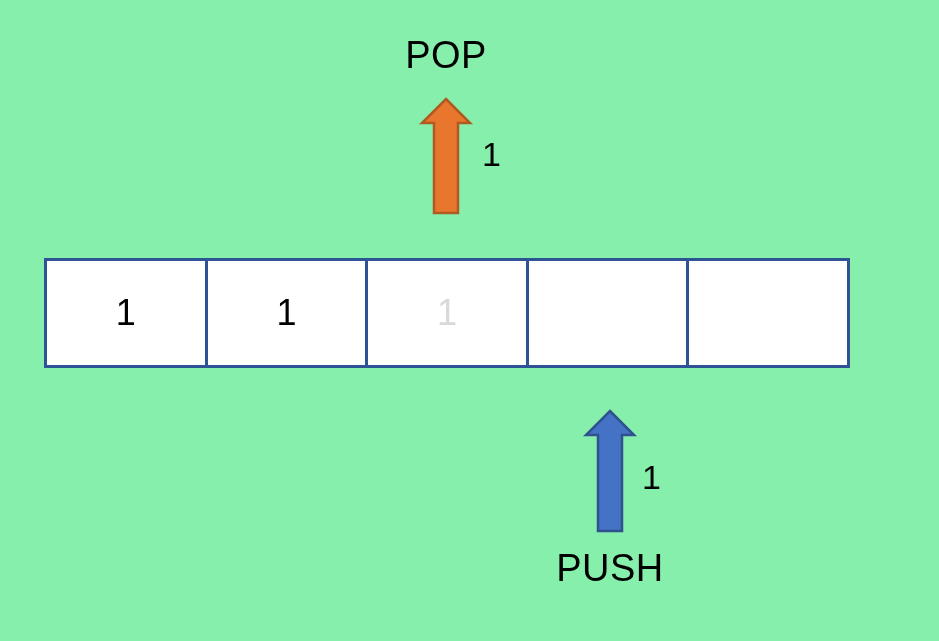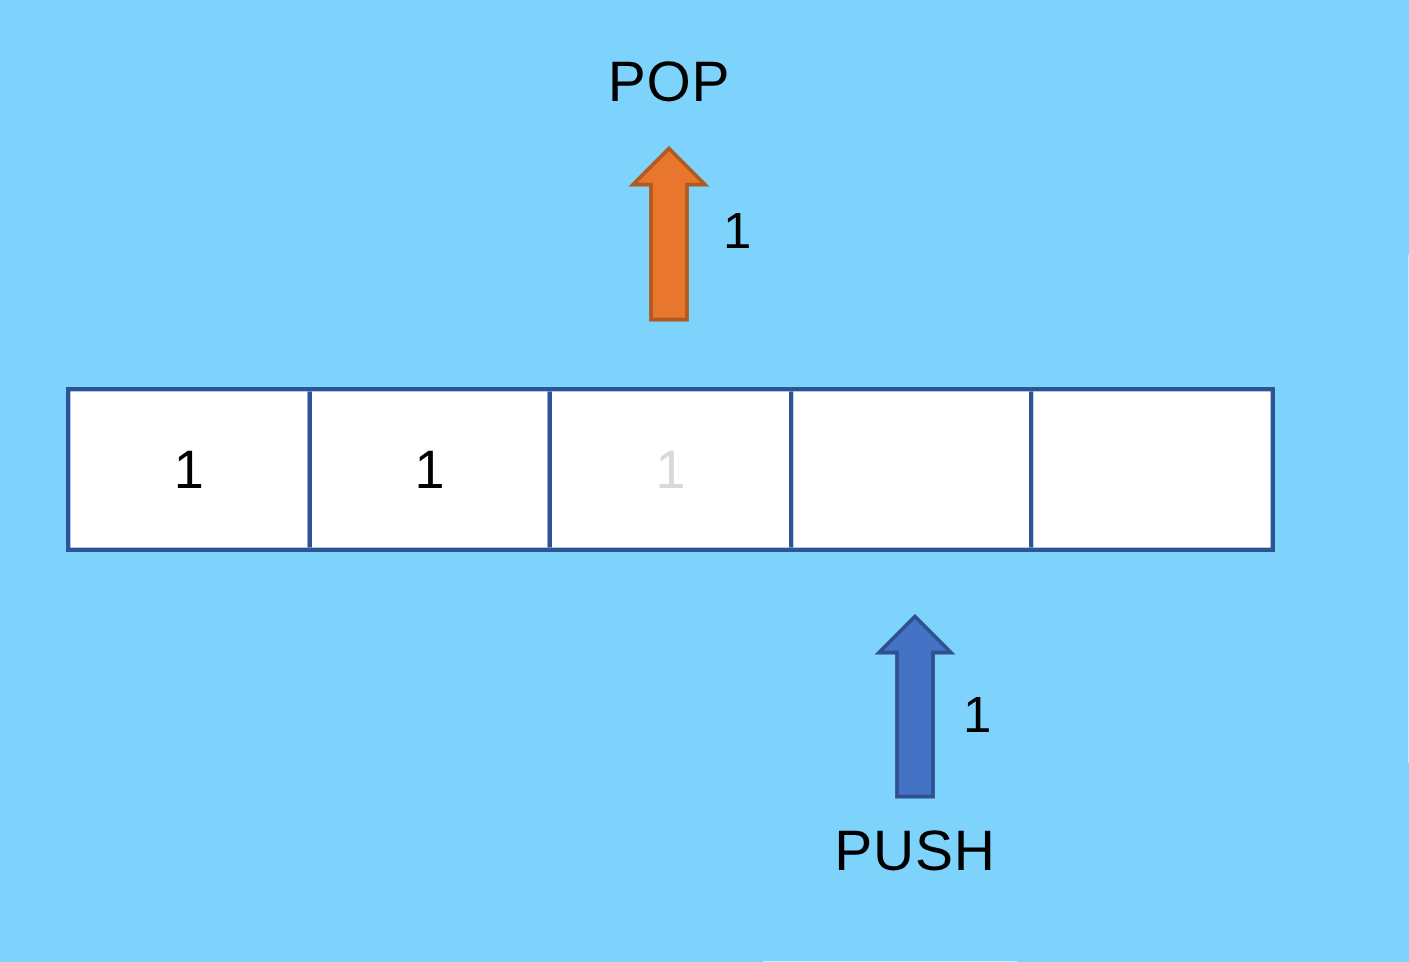--- a/index.html
+++ b/index.html
@@ -7,21 +7,21 @@
     padding: 0;
     background: #ffffff;
   }
   body {
     font-family: "Liberation Sans", sans-serif;
   }
   #canvas {
     position: relative;
     width: 939px;
     height: 641px;
-    background: #7dd3fc;
+    background: #86efac;
     overflow: hidden;
   }
 
   
   .pop-label {
     position: absolute;
     left: 0;
     top: 36px;
     width: 939px;
     text-align: center;

